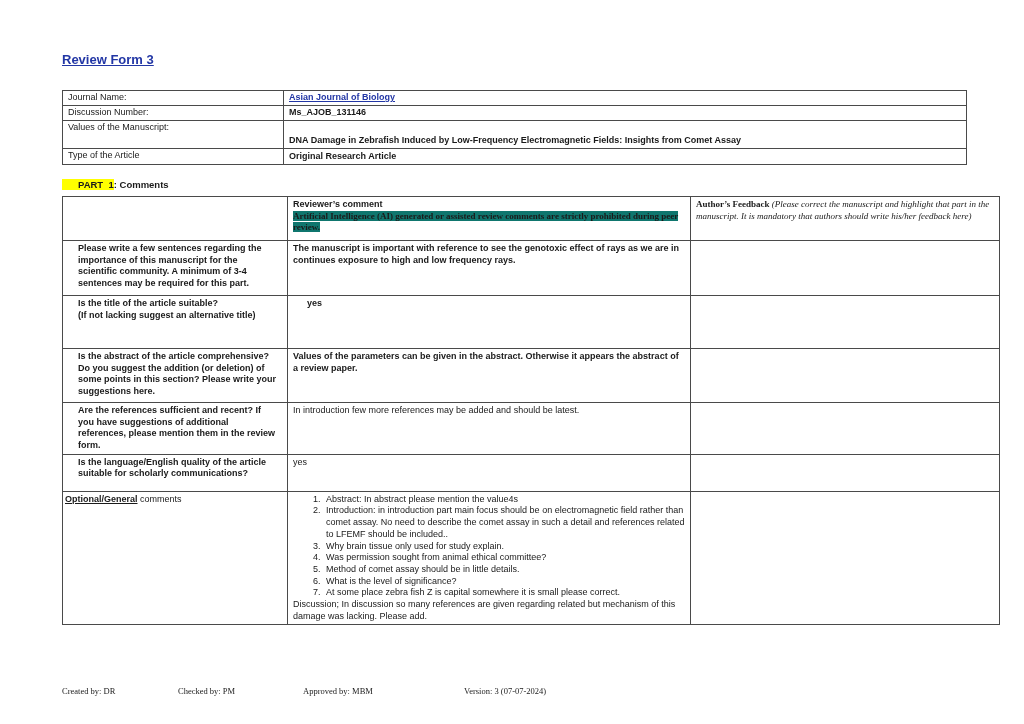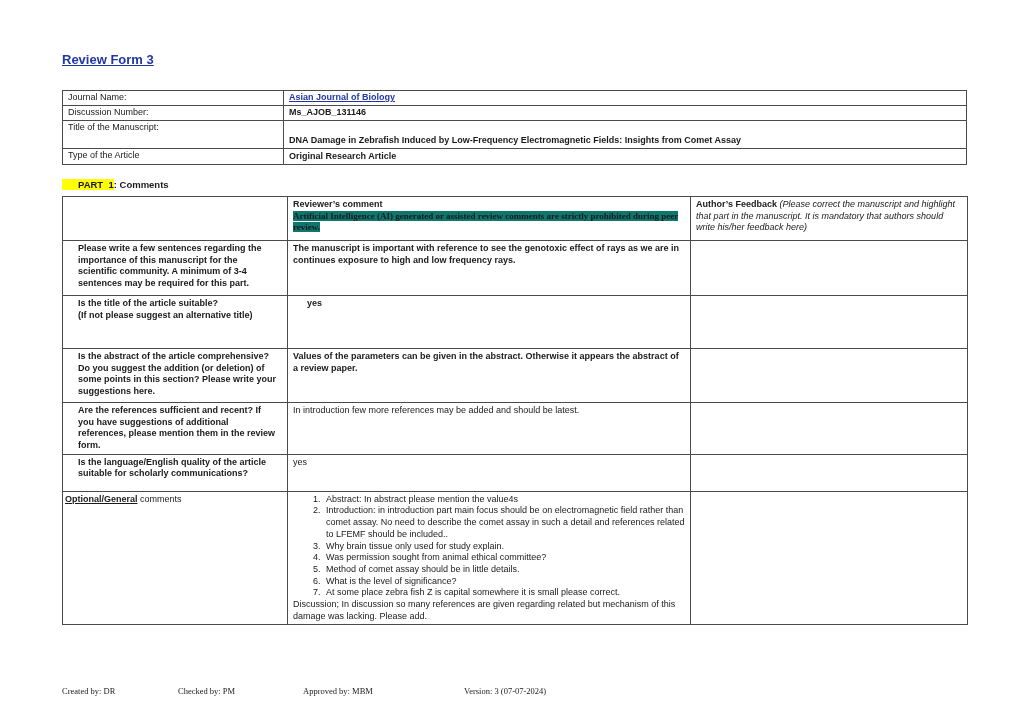--- a/index.html
+++ b/index.html
@@ -35,21 +35,21 @@
   .type-value-cell { vertical-align: bottom; padding-bottom: 3px; }
 
   
   .part1 { position: absolute; left: 62px; top: 179px; font-size: 9.5px; font-weight: bold; white-space: pre; }
   .hl { background: #ffff00; padding-left: 16px; }
 
   
   .review-table { position: absolute; left: 62px; top: 196px; width: 905px; }
   .review-table .q-col { width: 225px; }
   .review-table .a-col { width: 403px; }
-  .review-table .f-col { width: 277px; }
+  .review-table .f-col { width: 309px; font-family: Liberation Serif, serif; }
   .review-table td { padding: 2px 5px; }
   .q-cell { font-weight: bold; padding-left: 15px !important; padding-right: 8px !important; white-space: pre-line; border-radius: 12px; }
   .q-cell.no-indent { padding-left: 2px !important; font-weight: normal; }
   .q-bold-underline { font-weight: bold; text-decoration: underline; }
   .a-cell.bold { font-weight: bold; }
   .a-indent { margin-left: 14px; }
   .hdr-reviewer { font-weight: bold; }
   .hdr-warning { font-weight: bold; background: #0f766e; font-family: Liberation Serif, serif; }
   .hdr-author-label { font-weight: bold; }
   .hdr-author-note { font-style: italic; }
@@ -76,21 +76,21 @@
     <tbody>
         <tr style="height:15px">
       <td class="label-col">Journal Name:</td>
       <td><a class="journal-link">Asian Journal of Biology</a></td>
     </tr>
     <tr style="height:13px">
       <td class="label-col">Discussion Number:</td>
       <td class="value">Ms_AJOB_131146</td>
     </tr>
     <tr style="height:28px">
-      <td class="label-col">Title of the Manuscript:</td>
+      <td class="label-col">Values of the Manuscript:</td>
       <td class="value title-value-cell">DNA Damage in Zebrafish Induced by Low-Frequency Electromagnetic Fields: Insights from Comet Assay</td>
     </tr>
     <tr style="height:16px">
       <td class="label-col">Type of the Article</td>
       <td class="value type-value-cell">Original Research Article</td>
     </tr>
   </tbody>
     </table>
 
   <div class="part1"><span class="hl">PART  1</span><span>: Comments</span></div>
@@ -107,21 +107,21 @@
     </tr>
 
     <tr style="height:55px">
       <td class="q-cell">Please write a few sentences regarding the importance of this manuscript for the scientific community. A minimum of 3-4 sentences may be required for this part.</td>
       <td class="a-cell bold">The manuscript is important with reference to see the genotoxic effect of rays as we are in continues exposure to high and low frequency rays.</td>
       <td></td>
     </tr>
 
     <tr style="height:53px">
       <td class="q-cell">Is the title of the article suitable?
-(If not please suggest an alternative title)</td>
+(If not lacking suggest an alternative title)</td>
       <td class="a-cell bold">
             <div class="a-indent">yes</div>
           </td>
       <td></td>
     </tr>
 
     <tr style="height:54px">
       <td class="q-cell">Is the abstract of the article comprehensive? Do you suggest the addition (or deletion) of some points in this section? Please write your suggestions here.</td>
       <td class="a-cell bold">Values of the parameters can be given in the abstract. Otherwise it appears the abstract of a review paper.</td>
       <td></td>

